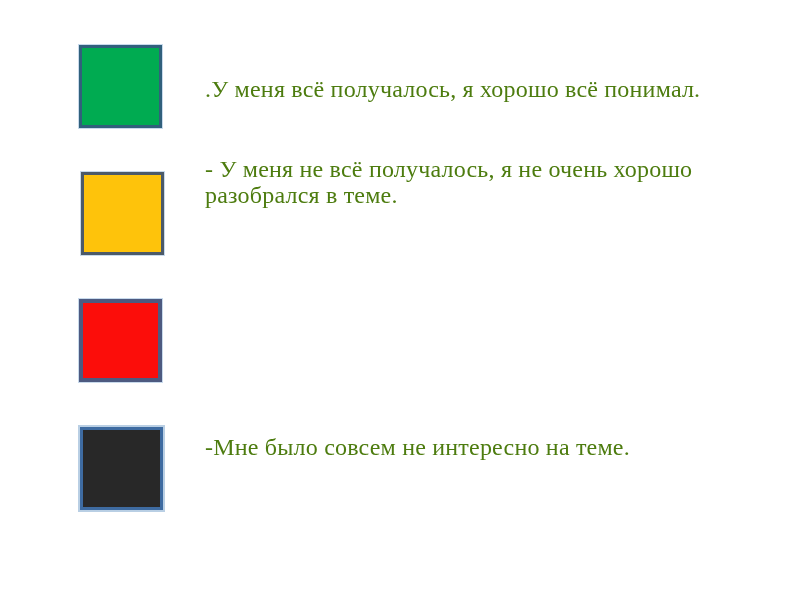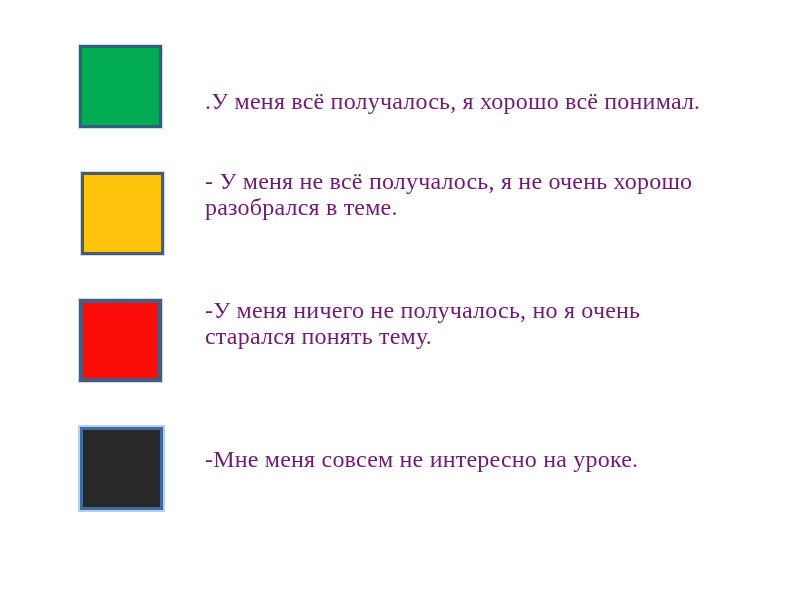--- a/index.html
+++ b/index.html
@@ -49,42 +49,39 @@
     top: 427px;
     border-width: 3px;
     box-shadow: 0 0 0 2px #b9cfe4;
   }
   .caption {
     position: absolute;
     left: 205px;
     width: 578px;
     font-size: 24px;
     line-height: 26px;
-    color: #701a75;
+    color: #4d7c0f;
     white-space: pre-line;
     letter-spacing: 0.2px;
-    margin-top: 12px;
   }
   #t1 { top: 76px; }
   #t2 { top: 156px; }
   #t3 { top: 285px; }
   #t4 { top: 434px; }
 </style>
 </head>
 <body>
 
 <div class="slide">
 
   <div id="sw1" class="swatch" style="background-color: rgb(0, 171, 81); border-color: rgb(49, 96, 124);"></div>
   <div id="t1" class="caption">.У меня всё получалось, я хорошо всё понимал.</div>
 
   <div id="sw2" class="swatch" style="background-color: rgb(254, 195, 11); border-color: rgb(76, 90, 105);"></div>
   <div id="t2" class="caption">- У меня не всё получалось, я не очень хорошо
 разобрался в теме.</div>
 
   <div id="sw3" class="swatch" style="background-color: rgb(252, 13, 10); border-color: rgb(77, 90, 128);"></div>
-  <div id="t3" class="caption">-У меня ничего не получалось, но я очень
-старался понять тему.</div>
 
   <div id="sw4" class="swatch" style="background-color: rgb(40, 40, 40); border-color: rgb(62, 107, 161);"></div>
-  <div id="t4" class="caption">-Мне меня совсем не интересно на уроке.</div>
+  <div id="t4" class="caption">-Мне было совсем не интересно на теме.</div>
 
 </div>
 
 </body></html>

